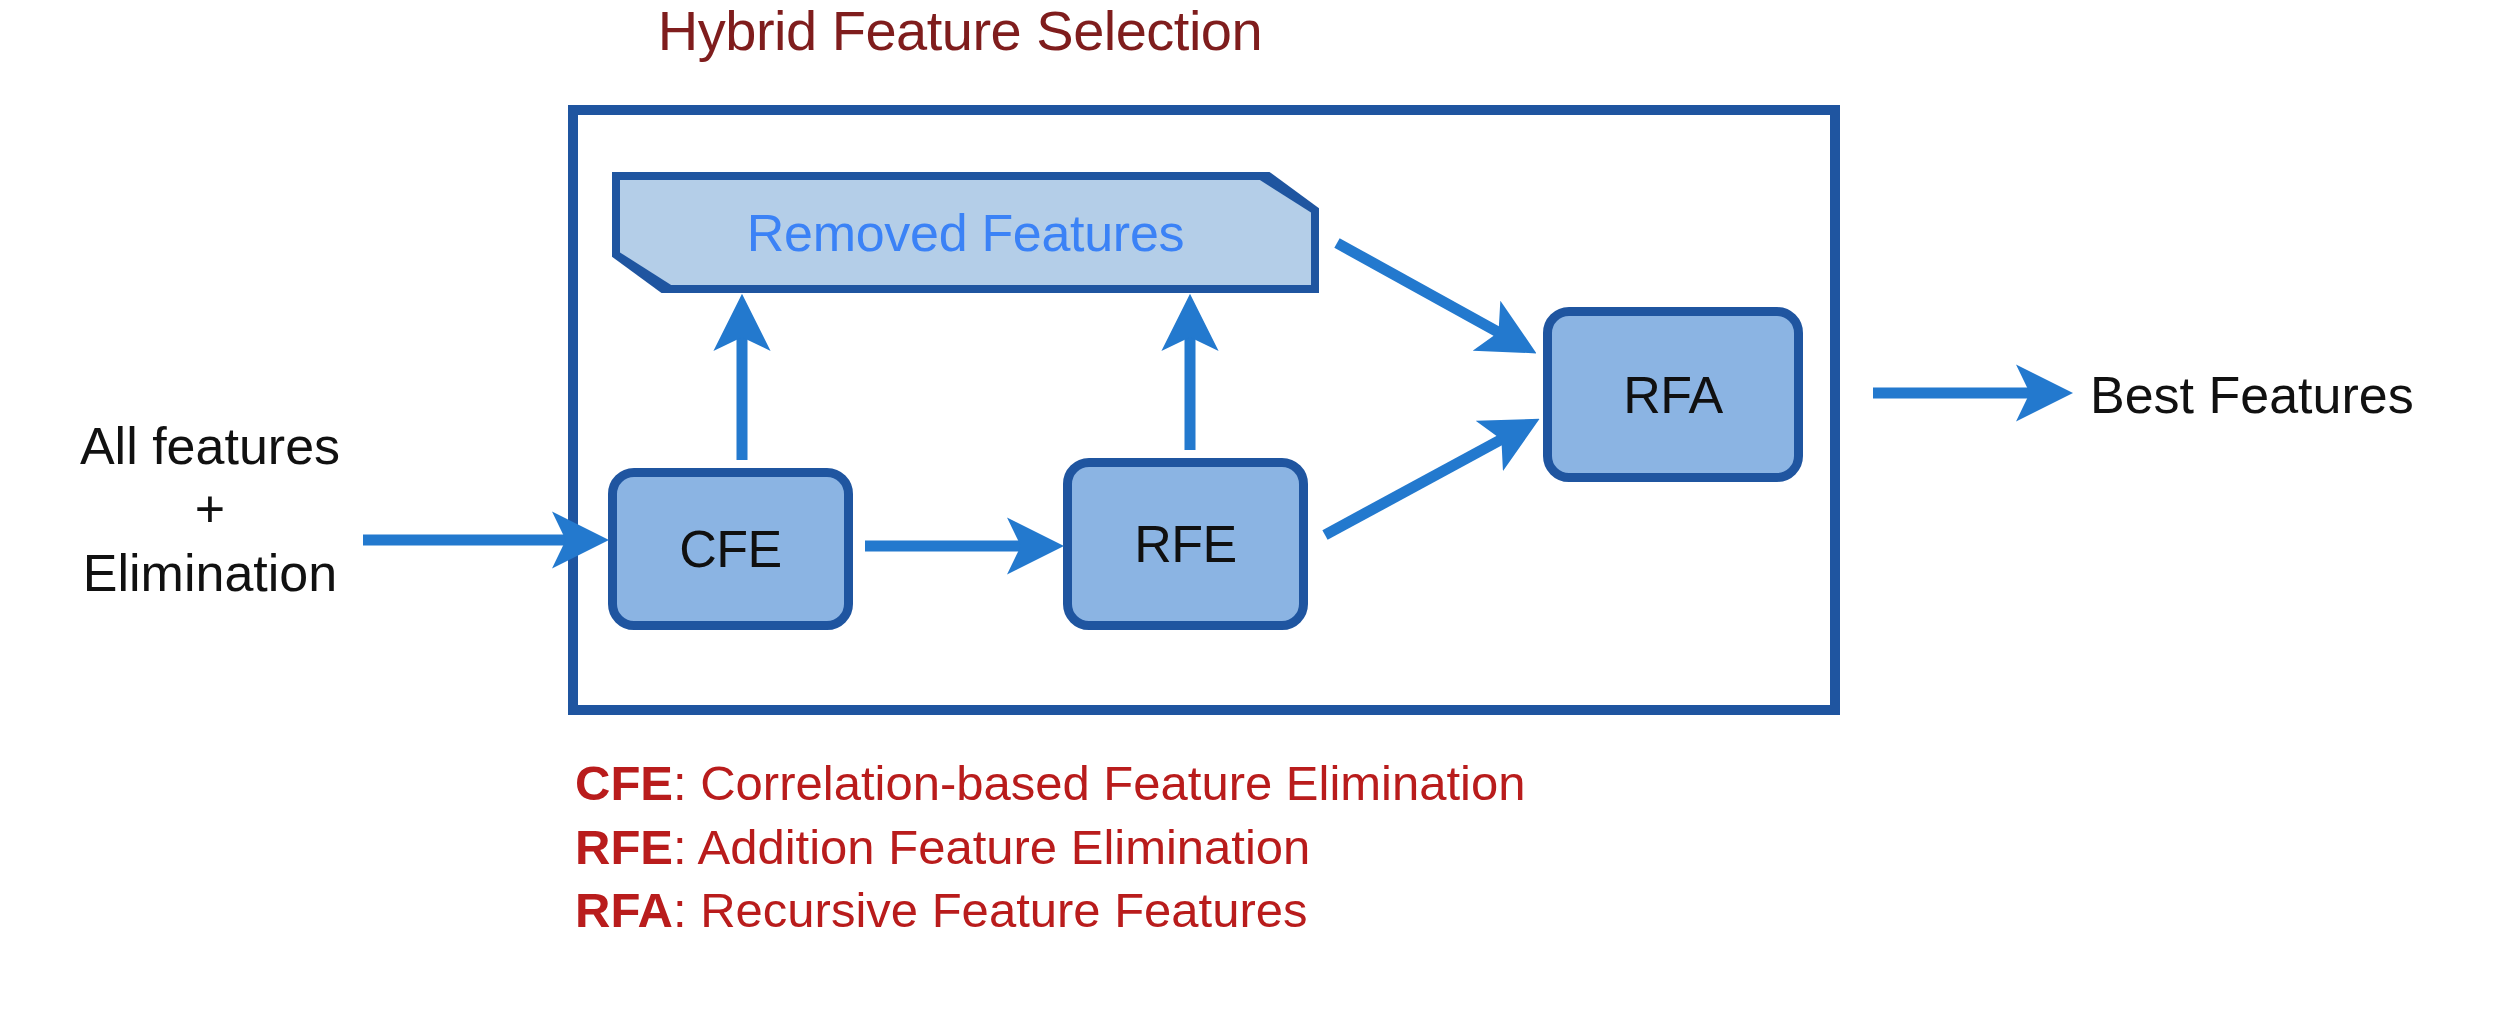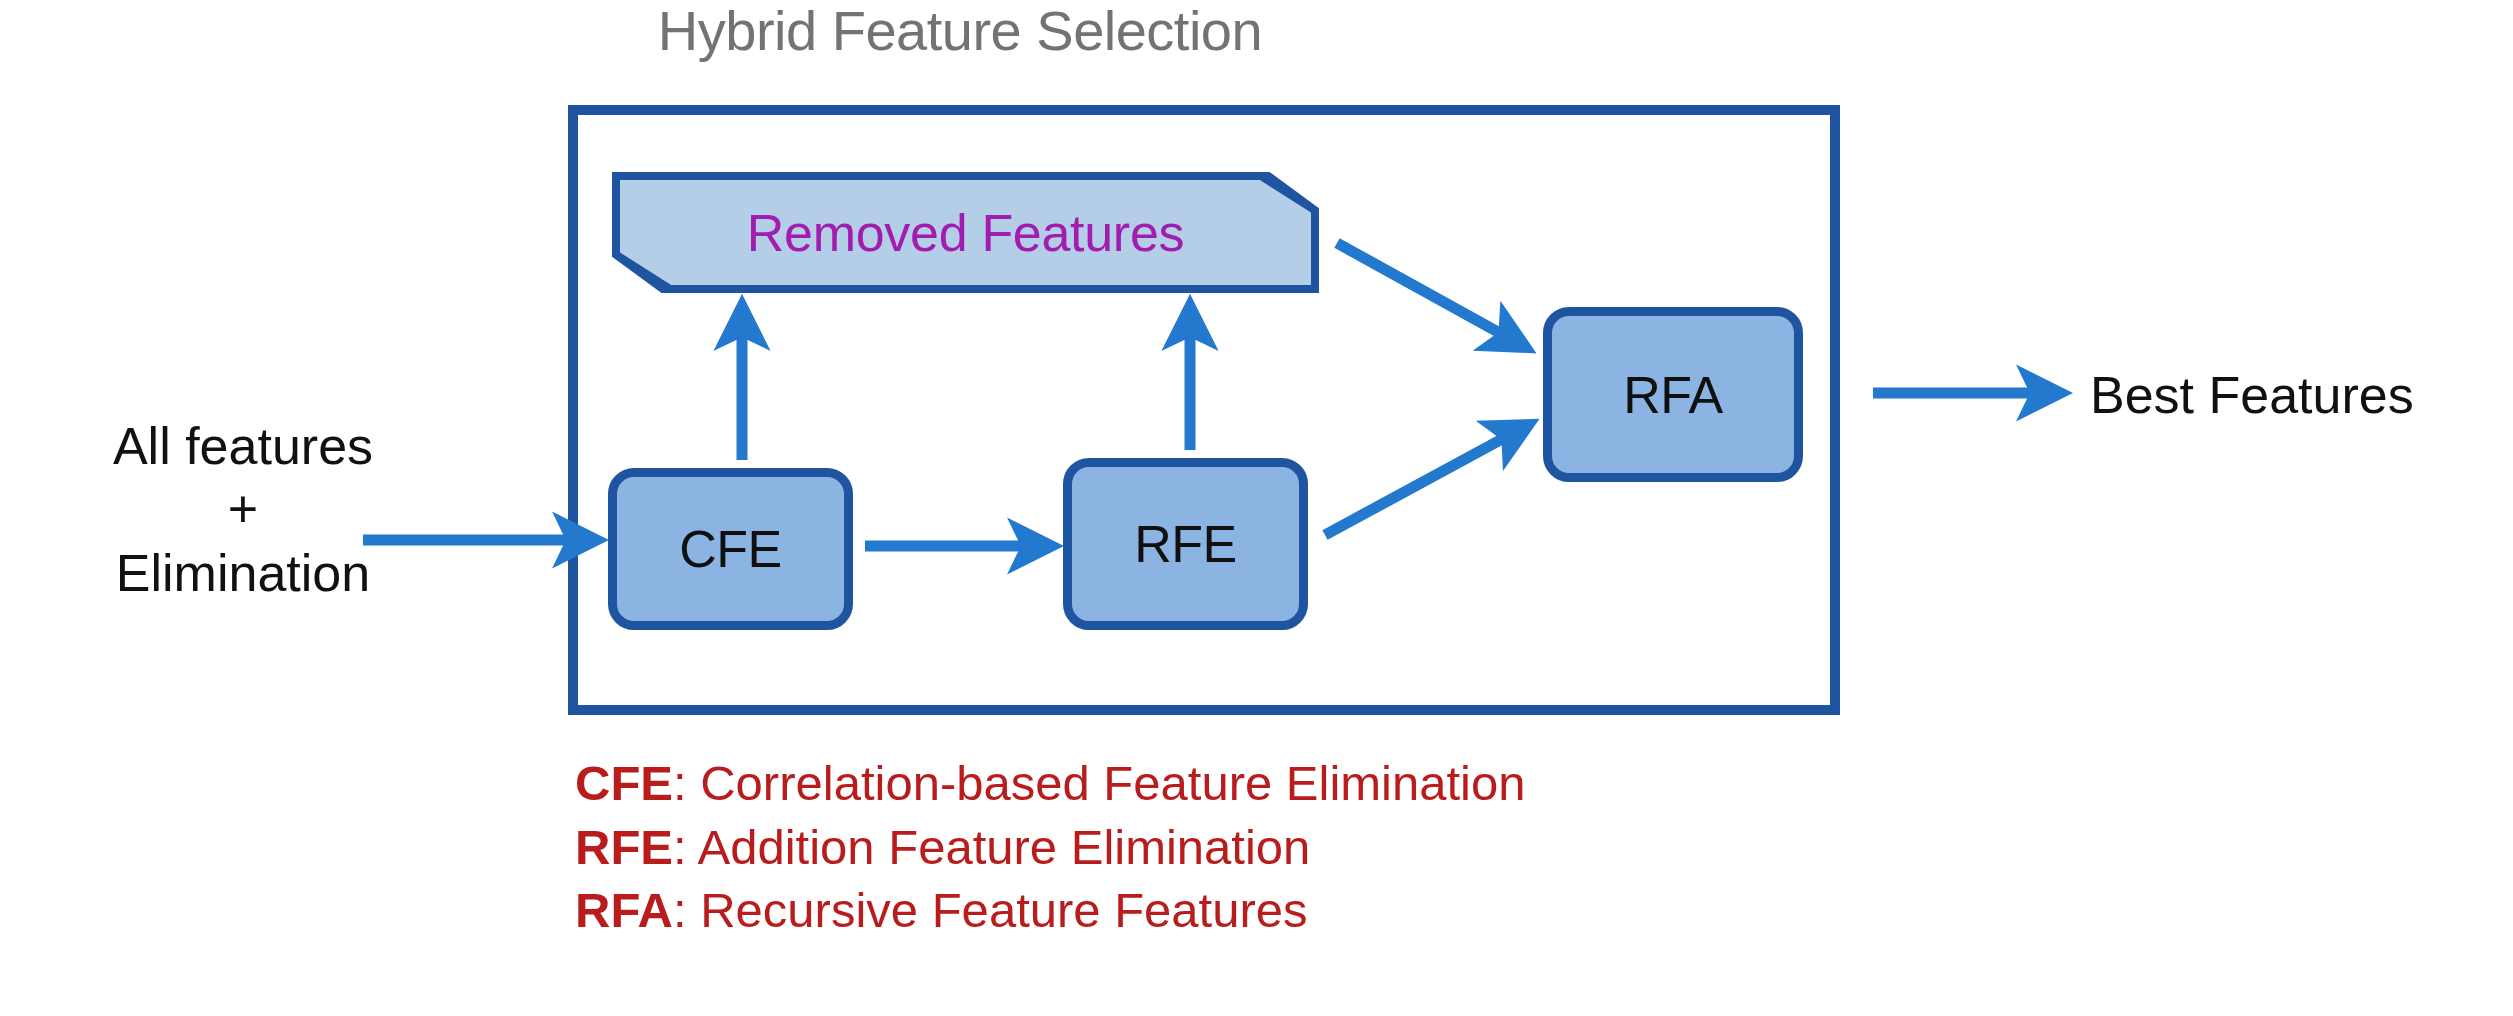--- a/index.html
+++ b/index.html
@@ -25,21 +25,21 @@
   
   #diagram-title {
     left: 560px;
     top: 2px;
     width: 800px;
     text-align: center;
     font-size: 56px;
     line-height: 1.05;
     letter-spacing: -0.5px;
     white-space: nowrap;
-    color: #737373;
+    color: #7f1d1d;
   }
 
   
   #hybrid-container {
     left: 568px;
     top: 105px;
     width: 1272px;
     height: 610px;
     border: 10px solid #1F55A0;
     box-sizing: border-box;
@@ -82,35 +82,34 @@
     background: #B4CEE8;
     clip-path: polygon(0 0, 92.6% 0, 100% 31%, 100% 100%, 7.4% 100%, 0 69%);
   }
   #box-removed .snip-label {
     position: absolute;
     inset: 0;
     display: flex;
     align-items: center;
     justify-content: center;
     font-size: 52px;
-    color: #a21caf;
+    color: #3b82f6;
     letter-spacing: -0.3px;
     white-space: nowrap;
   }
 
   
   #input-label {
     left: 0px;
     top: 415px;
     width: 420px;
     text-align: center;
     font-size: 52px;
     line-height: 1.22;
     color: #111111;
-    padding-left: 33px;
   }
   #input-label .plus { display: block; }
   #output-label {
     left: 2090px;
     top: 365px;
     width: 430px;
     text-align: left;
     font-size: 52px;
     white-space: nowrap;
     color: #111111;

